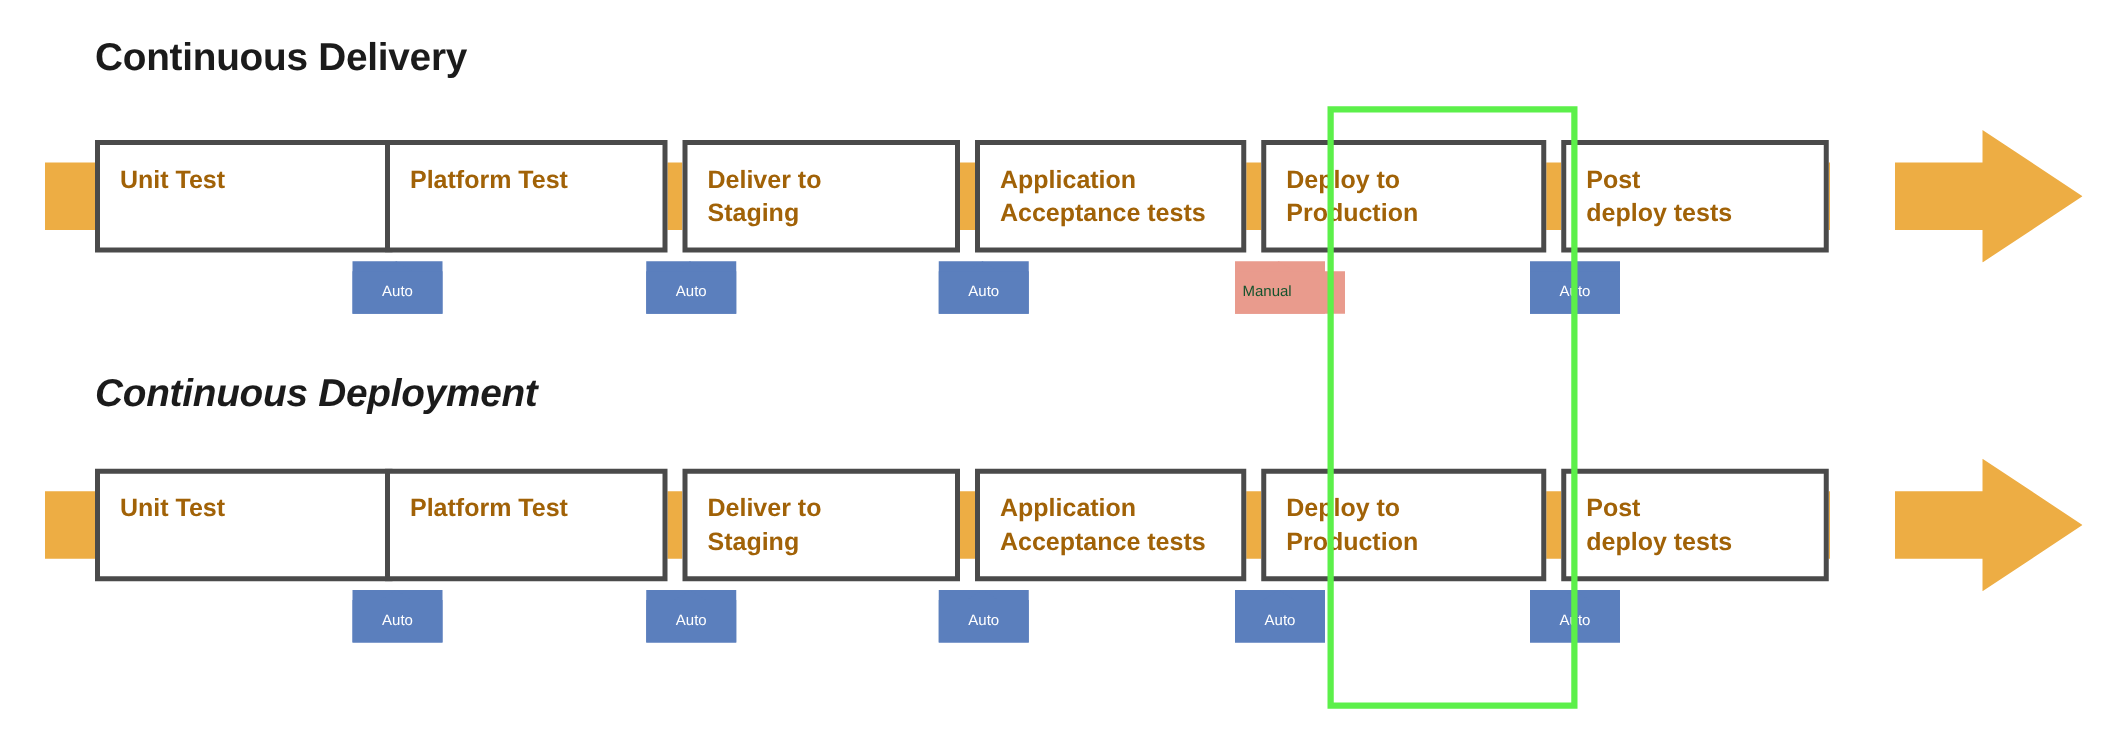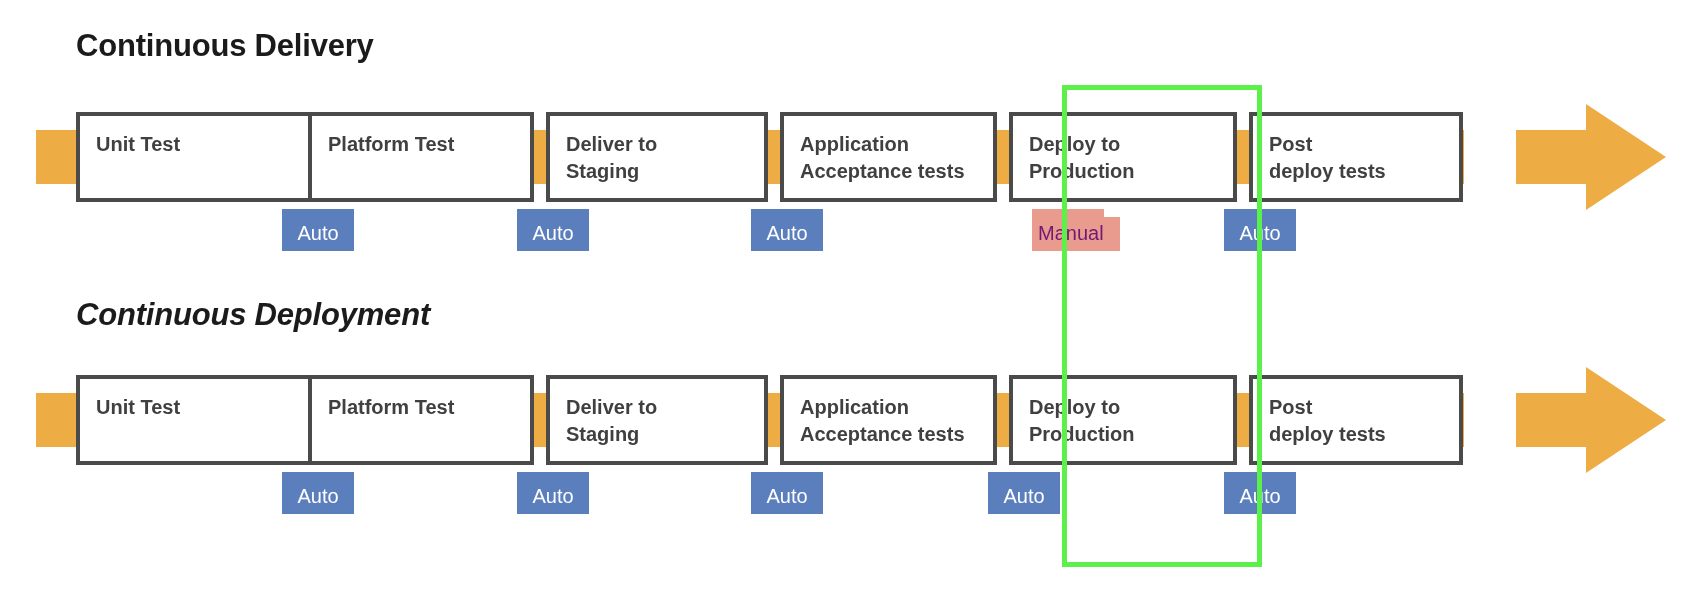--- a/index.html
+++ b/index.html
@@ -80,31 +80,31 @@
     background: #ffffff;
     border: 4px solid #4a4a4a;
   }
   .stage-label {
     position: absolute;
     left: 16px;
     top: 15px;
     font-size: 20px;
     font-weight: 700;
     line-height: 27px;
-    color: #404040;
+    color: #a16207;
     white-space: pre-line;
   }
 
   
   .badge {
     position: absolute;
     top: 97px;
     width: 72px;
     height: 42px;
-    font-size: 20px;
+    font-size: 12px;
     font-weight: 400;
     color: #ffffff;
   }
   .badge .badge-body {
     position: absolute;
     left: 0; top: 8px;
     width: 72px;
     height: 34px;
     background: inherit;
   }
@@ -120,21 +120,21 @@
   }
   .badge .badge-text {
     position: absolute;
     left: 0; top: 10px;
     width: 72px;
     text-align: center;
     line-height: 28px;
     white-space: nowrap;
   }
   .badge.auto   { background: #5b7fbd; border-bottom-color: #5b7fbd; color: #ffffff; }
-  .badge.manual { background: #e99b8d; border-bottom-color: #e99b8d; color: #701a75; margin-left: 44px; }
+  .badge.manual { background: #e99b8d; border-bottom-color: #e99b8d; color: #14532d; }
   .badge.manual .badge-text { left: -4px; width: 88px; text-align: left; padding-left: 10px; box-sizing: border-box; }
   .badge.manual .badge-body { width: 88px; }
 
   
   #highlight-box {
     position: absolute;
     left: 1062px;
     top: 85px;
     width: 200px;
     height: 482px;

